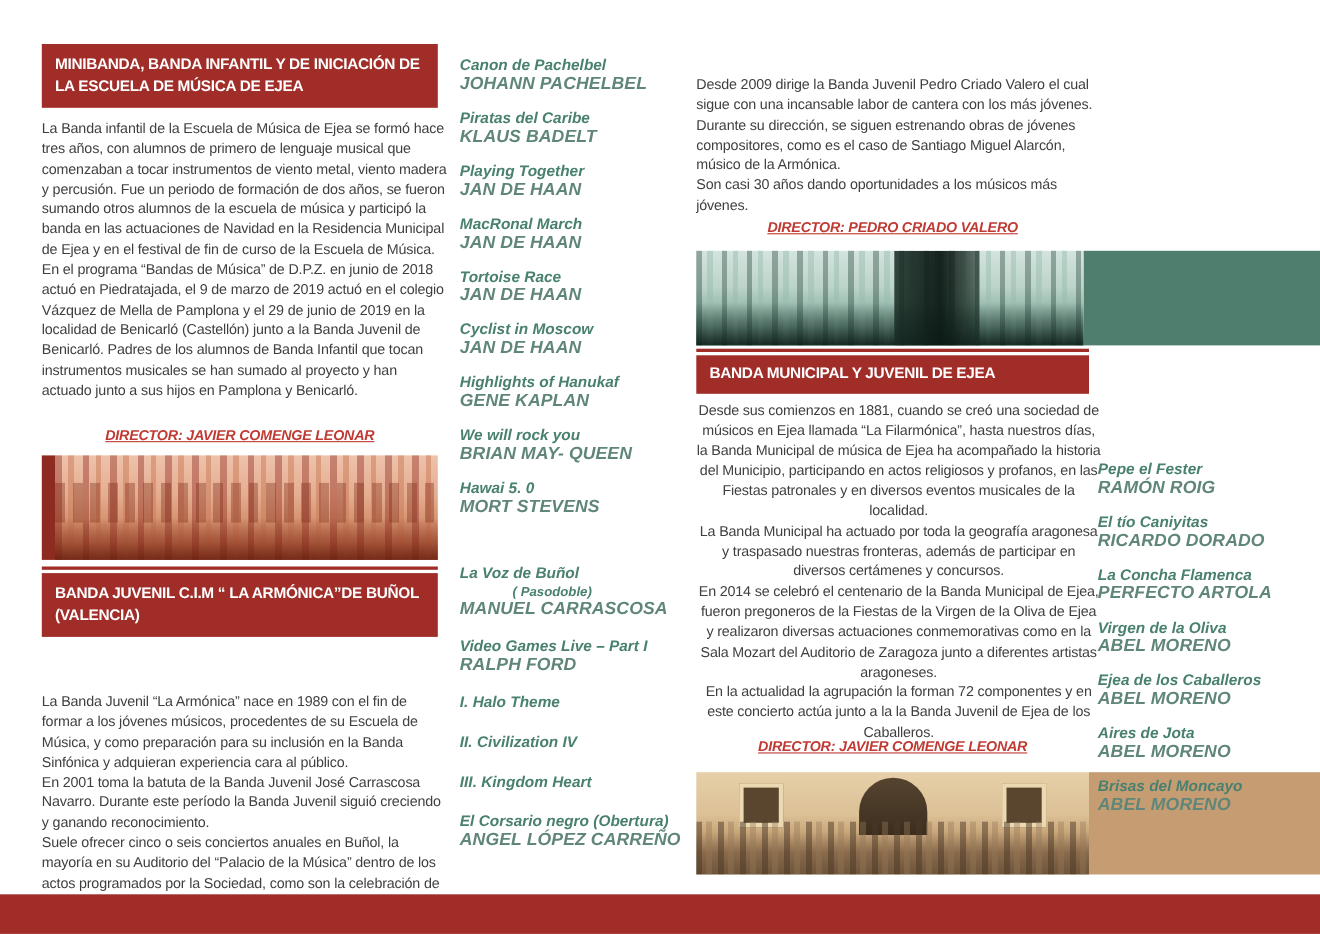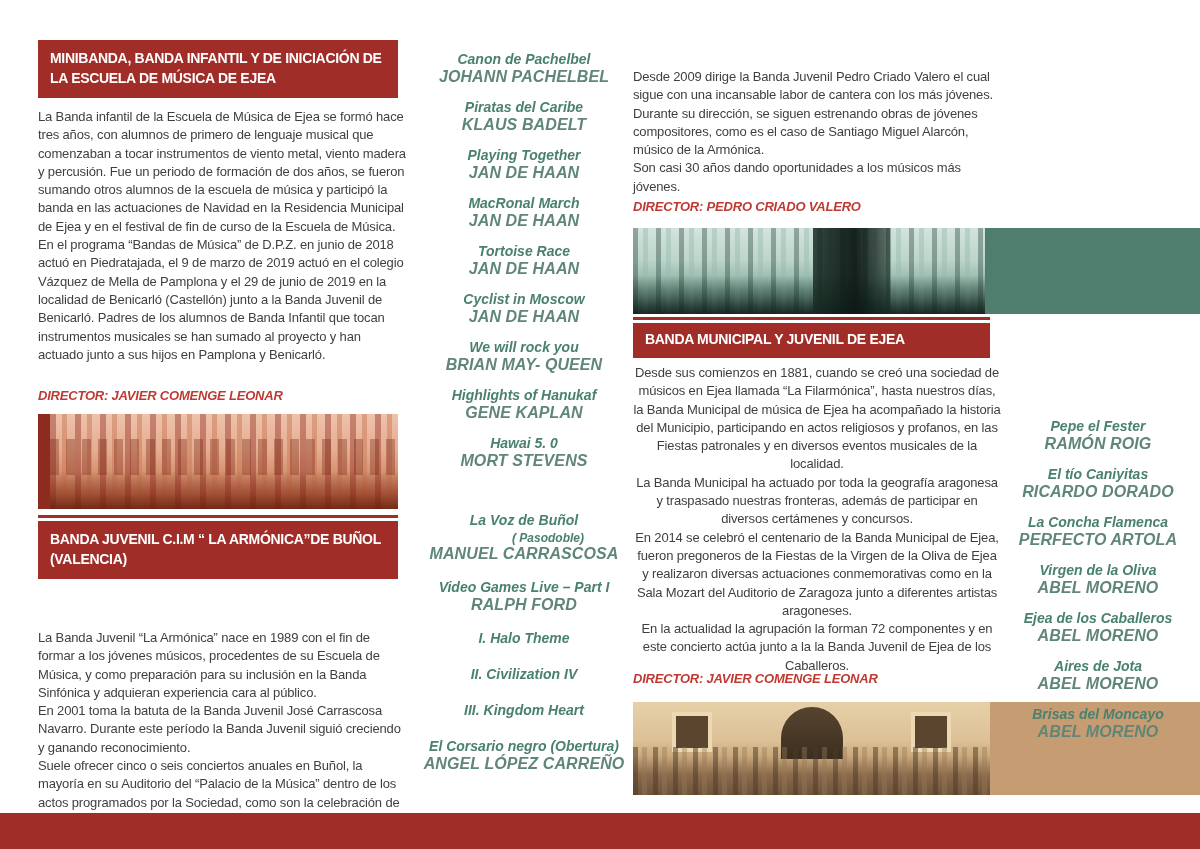--- a/index.html
+++ b/index.html
@@ -35,30 +35,31 @@
     white-space:pre-line;
   }
 
   
   .director{
     position:absolute;
     color:var(--director-red);
     font-size:13px;
     font-weight:bold;
     font-style:italic;
-    text-align:left;
+    text-align:center;
     letter-spacing:-0.2px;
+    text-decoration:underline;
   }
 
   
   .rule{position:absolute;height:2.5px;background:var(--accent-red);}
   .bottom-band{position:absolute;left:0;top:813px;width:1200px;height:36px;background:var(--accent-red);}
 
   
-  .program{position:absolute;text-align:center;}
+  .program{position:absolute;}
   .song{margin-bottom:14px;}
   .program2 .song{margin-bottom:17px;}
   .song-title{
     display:block;
     color:var(--song-title-teal);
     font-size:14px;
     font-weight:bold;
     font-style:italic;
     line-height:19px;
     white-space:nowrap;
@@ -179,26 +180,26 @@
     </div>
     <div class="song">
       <span class="song-title">Tortoise Race</span>
       <span class="song-comp">JAN DE HAAN</span>
     </div>
     <div class="song">
       <span class="song-title">Cyclist in Moscow</span>
       <span class="song-comp">JAN DE HAAN</span>
     </div>
     <div class="song">
+      <span class="song-title">Highlights of Hanukaf</span>
+      <span class="song-comp">GENE KAPLAN</span>
+    </div>
+    <div class="song">
       <span class="song-title">We will rock you</span>
       <span class="song-comp">BRIAN MAY- QUEEN</span>
-    </div>
-    <div class="song">
-      <span class="song-title">Highlights of Hanukaf</span>
-      <span class="song-comp">GENE KAPLAN</span>
     </div>
     <div class="song">
       <span class="song-title">Hawai 5. 0</span>
       <span class="song-comp">MORT STEVENS</span>
     </div>
   </div>
 
   <div class="program program2" style="left:418px;top:511px;width:212px;">
     <div class="song">
       <span class="song-title">La Voz de Buñol</span>

